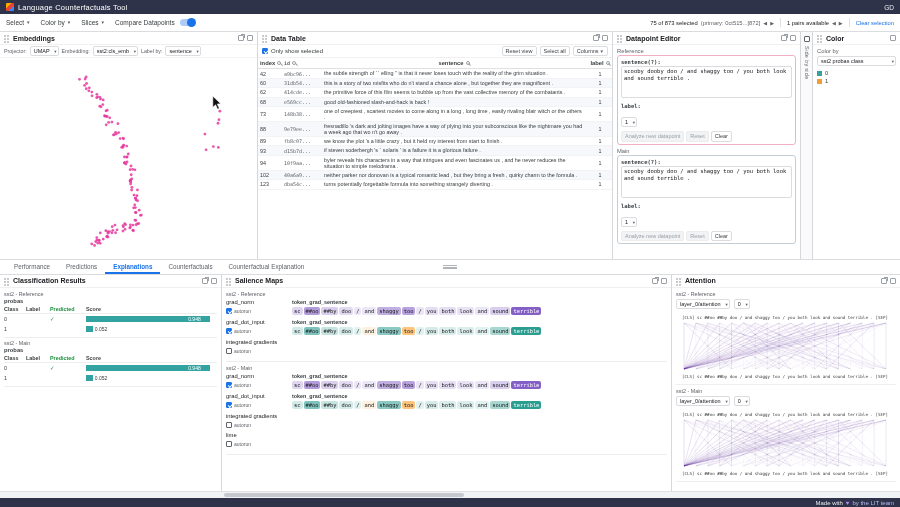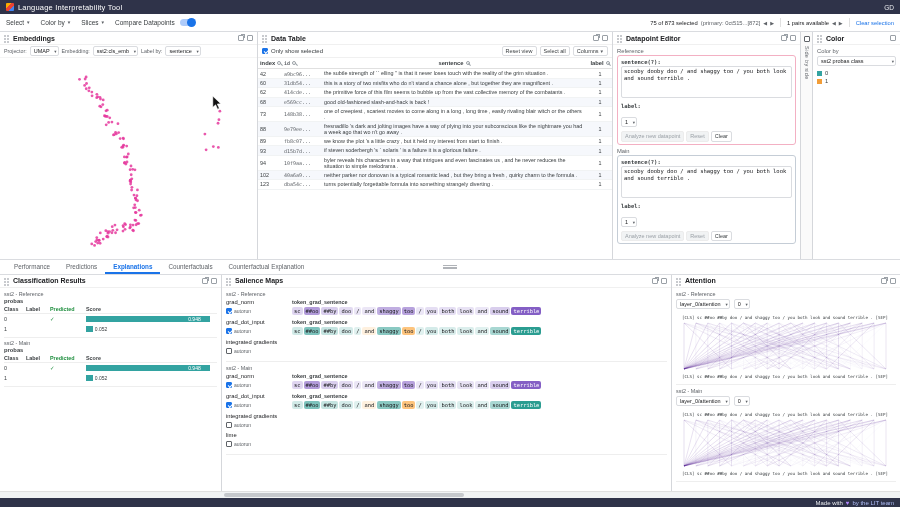--- a/index.html
+++ b/index.html
@@ -137,21 +137,21 @@
   .heart{color:#b388ff}
   .footer-suffix{color:#aebcf5}
 </style>
 </head>
 <body>
 
 <div id="app">
 
   <div id="navbar">
     <span class="logo"></span>
-    <span class="nav-title">Language Interpretability Tool</span>
+    <span class="nav-title">Language Counterfactuals Tool</span>
     <span class="avatar">GD</span>
   </div>
 
   <div id="toolbar">
     <span class="tb-item">
         <span>Select</span>
         <span class="caret">▼</span>
       </span>
     <span class="tb-item">
         <span>Color by</span>

